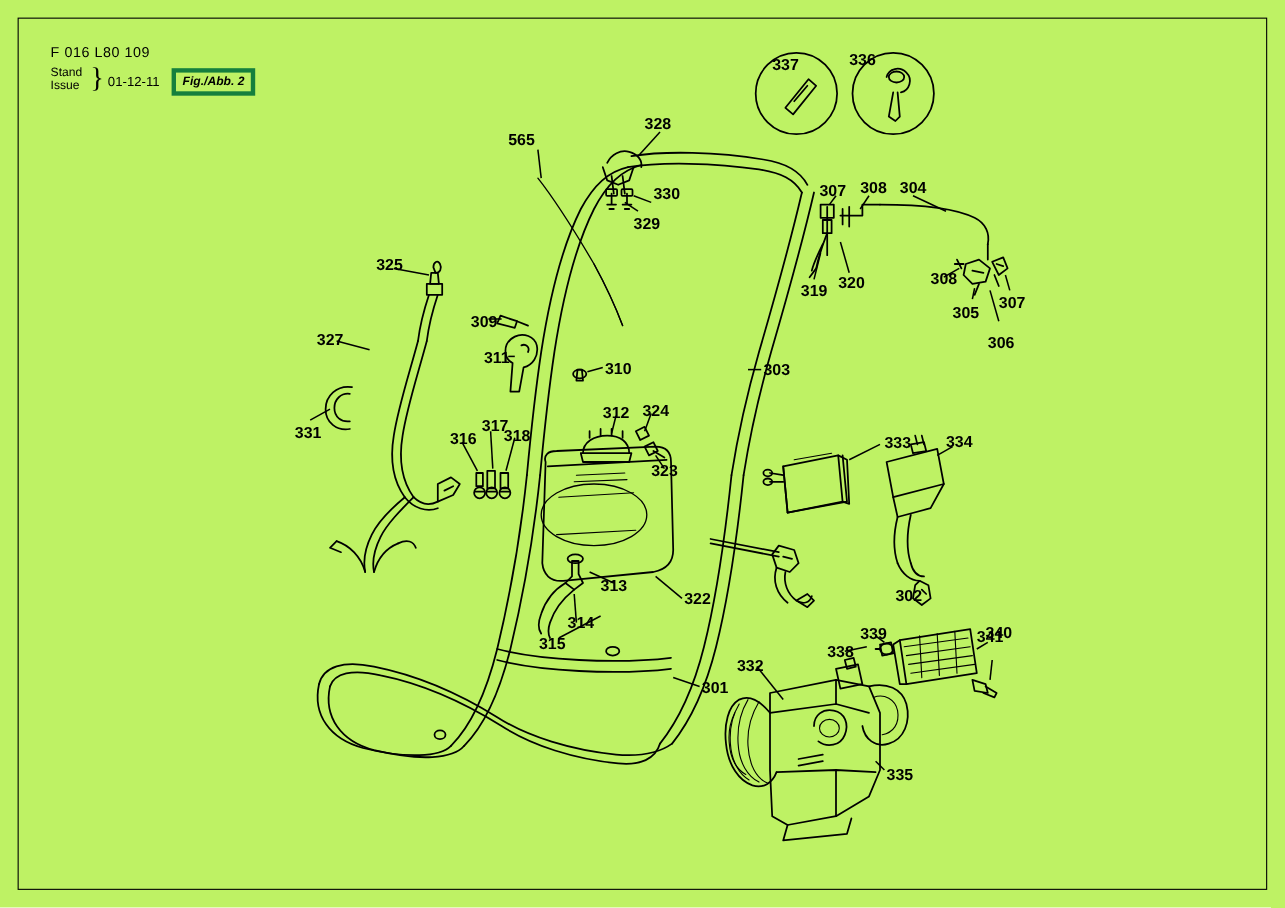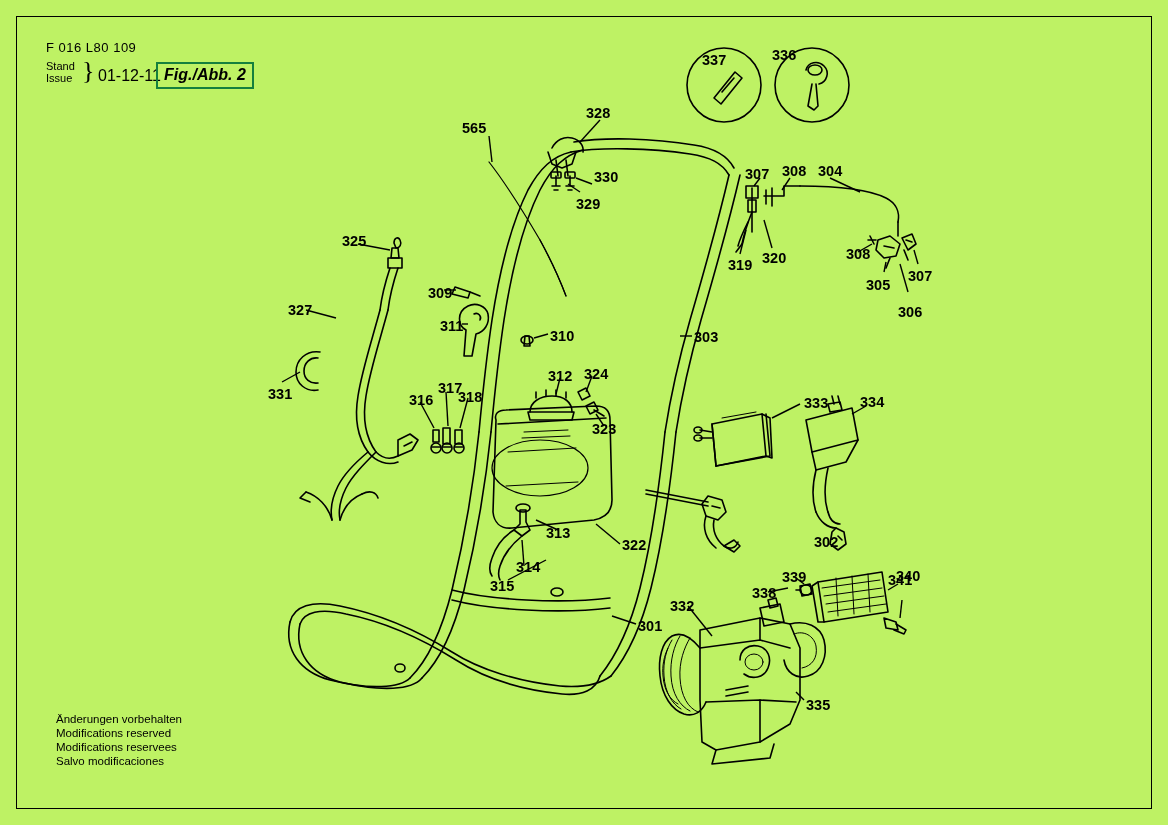--- a/index.html
+++ b/index.html
@@ -55,30 +55,30 @@
     left: 36px;
     top: 18px;
     font-size: 26px;
     line-height: 26px;
     font-family: "Liberation Serif", serif;
   }
   #header .date {
     position: absolute;
     left: 52px;
     top: 27px;
-    font-size: 16px;
+    font-size: 12px;
     white-space: nowrap;
   }
   #header .figbox {
     position: absolute;
     left: 110px;
     top: 22px;
-    border: 2px solid #15803d;
+    border: 4px solid #15803d;
     padding: 2px 6px 3px 6px;
-    font-size: 16px;
+    font-size: 11px;
     font-weight: bold;
     font-style: italic;
     white-space: nowrap;
   }
   
   #footer {
     position: absolute;
     left: 56px;
     top: 712px;
     font-size: 11.5px;
@@ -114,26 +114,20 @@
     <div class="type-no">F 016 L80 109</div>
     <div class="stand">
       <span>Stand</span><br>
       <span>Issue</span>
     </div>
     <div class="brace">}</div>
     <div class="date">01-12-11</div>
     <div class="figbox">Fig./Abb. 2</div>
   </div>
 
-  <div id="footer">
-    <div>Änderungen vorbehalten</div>
-    <div>Modifications reserved</div>
-    <div>Modifications reservees</div>
-    <div>Salvo modificaciones</div>
-  </div>
 
   <svg id="drawing" viewBox="0 0 1168 825" xmlns="http://www.w3.org/2000/svg">
     <g fill="none" stroke="#000" stroke-width="1.6" stroke-linecap="round" stroke-linejoin="round">
 
       <path d="M571 152 C553 156 540 168 528 190 C512 222 500 268 492 320
                C486 360 482 400 479 432"></path>
       <path d="M583 150 C565 155 552 167 540 190 C524 222 512 268 504 320
                C498 360 494 400 491 432"></path>
       <path d="M571 152 C600 147 650 148 690 154 C710 157 722 163 729 175"></path>
       <path d="M574 142 C604 137 652 138 694 145 C714 148 727 155 734 168"></path>

